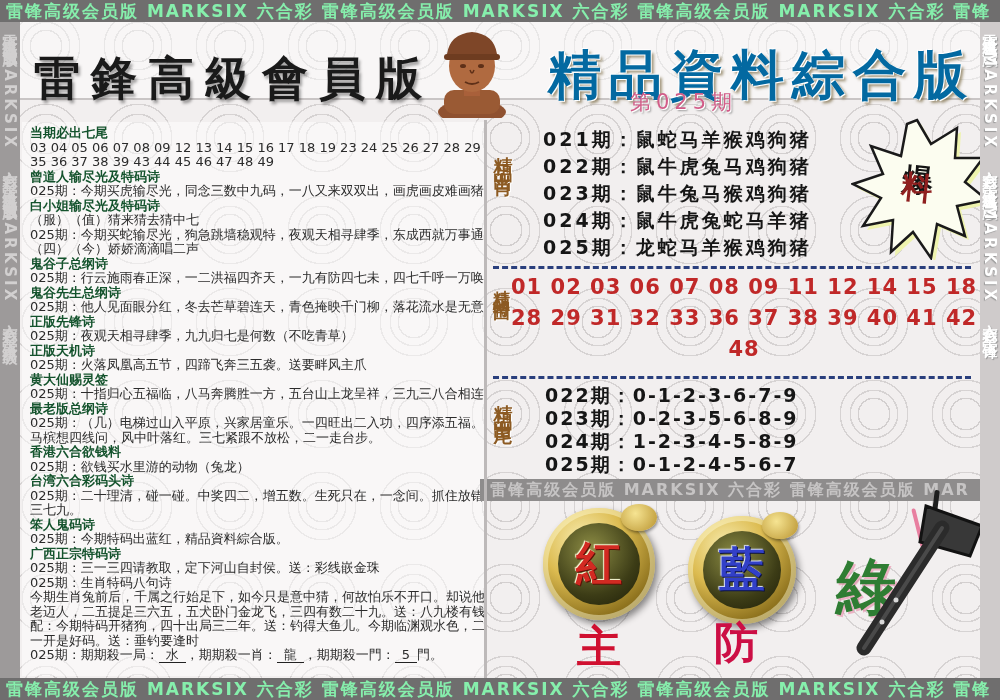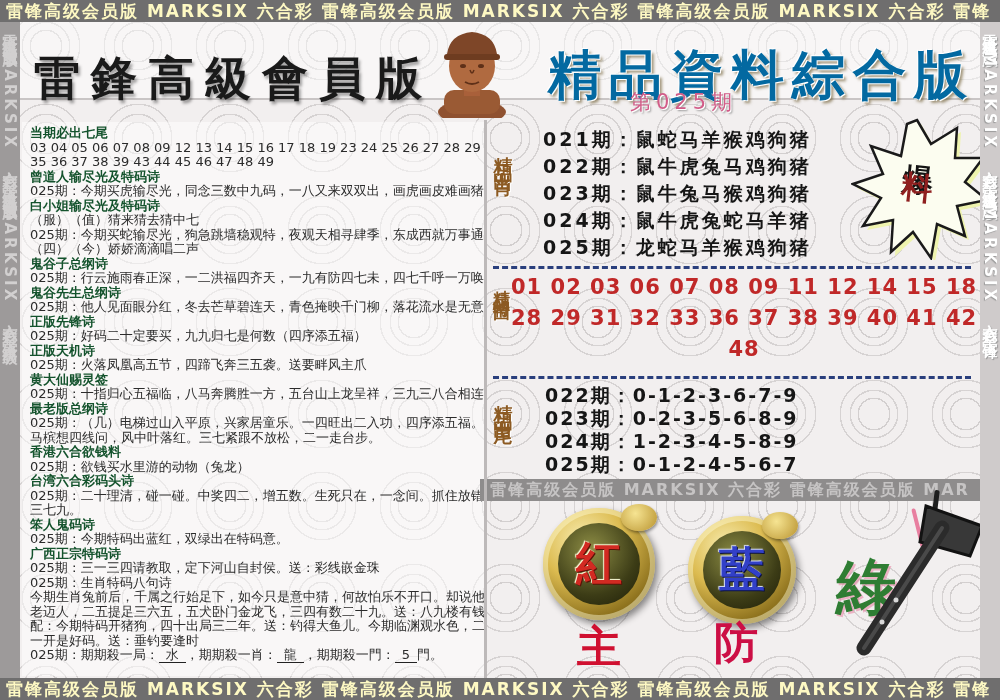--- a/index.html
+++ b/index.html
@@ -7,21 +7,21 @@
   .page{ position:relative; width:1000px; height:700px; overflow:hidden; background:#f2efef; }
   
   .page::before{
     content:""; position:absolute; inset:0; z-index:0;
     background-image:
       radial-gradient(circle, rgba(150,145,145,0) 0 15px, rgba(150,145,145,.35) 15px 16.5px,
         rgba(150,145,145,0) 16.5px 23px, rgba(150,145,145,.30) 23px 24.5px,
         rgba(150,145,145,0) 24.5px 33px, rgba(150,145,145,.30) 33px 34.5px, rgba(150,145,145,0) 34.5px);
     background-size:92px 92px;
   }
-  .band{ position:absolute; background:#6f6e6e; color:#fef9c3; font-weight:bold;
+  .band{ position:absolute; background:#6f6e6e; color:#86efac; font-weight:bold;
          font-size:17px; letter-spacing:2px; white-space:nowrap; overflow:hidden; z-index:6; }
   .band-top{ left:0; top:0; width:1000px; height:22px; line-height:22px; padding-left:6px; }
   .band-bottom{ left:0; top:678px; width:1000px; height:22px; line-height:22px; padding-left:6px; }
   .vband{ position:absolute; top:22px; height:656px; width:20px; z-index:6; overflow:hidden;
           writing-mode:vertical-rl; font-weight:bold; font-size:15px; letter-spacing:3px; line-height:20px; }
   .vband-left{ left:0; background:#9d9a9a; color:#d2d0d0; }
   .vband-right{ left:980px; background:#cfcbcb; color:#ffffff; text-shadow:1px 1px 1px #9a9a9a; }
   
   .header{ position:absolute; left:20px; top:22px; width:960px; height:78px; z-index:2;
            background:rgba(255,255,255,.45); border-bottom:2px solid #c9c5c5; }
@@ -127,35 +127,35 @@
     <div class="ln">025期：今期买虎输尽光，同念三数中九码，一八又来双双出，画虎画皮难画猪。</div>
     <div class="ln hd">白小姐输尽光及特码诗</div>
     <div class="ln">（服）（值）猜来猜去猜中七</div>
     <div class="ln">025期：今期买蛇输尽光，狗急跳墙稳观特，夜观天相寻肆季，东成西就万事通。</div>
     <div class="ln">（四）（今）娇娇滴滴唱二声</div>
     <div class="ln hd">鬼谷子总纲诗</div>
     <div class="ln">025期：行云施雨春正深，一二洪福四齐天，一九有防四七未，四七千呼一万唤</div>
     <div class="ln hd">鬼谷先生总纲诗</div>
     <div class="ln">025期：他人见面眼分红，冬去芒草碧连天，青色掩映千门柳，落花流水是无意</div>
     <div class="ln hd">正版先锋诗</div>
-    <div class="ln">025期：好码二十定要买，九九归七是何数（四序添五福）</div>
+    <div class="ln">025期：夜观天相寻肆季，九九归七是何数（不吃青草）</div>
     <div class="ln hd">正版天机诗</div>
     <div class="ln">025期：火落凤凰高五节，四蹄飞奔三五袭。送要畔风主爪</div>
     <div class="ln hd">黄大仙赐灵签</div>
     <div class="ln">025期：十指归心五福临，八马奔腾胜一方，五台山上龙呈祥，三九三八合相连</div>
     <div class="ln hd">最老版总纲诗</div>
     <div class="ln">025期：（几）电梯过山入平原，兴家居童乐。一四旺出二入功，四序添五福。六</div>
     <div class="ln">马槟想四线问，风中叶落红。三七紧跟不放松，二一走台步。</div>
     <div class="ln hd">香港六合欲钱料</div>
     <div class="ln">025期：欲钱买水里游的动物（兔龙）</div>
     <div class="ln hd">台湾六合彩码头诗</div>
     <div class="ln">025期：二十理清，碰一碰。中奖四二，增五数。生死只在，一念间。抓住放错，</div>
     <div class="ln">三七九。</div>
     <div class="ln hd">笨人鬼码诗</div>
-    <div class="ln">025期：今期特码出蓝红，双绿出在特码意。</div>
+    <div class="ln">025期：今期特码出蓝红，精品資料綜合版。</div>
     <div class="ln hd">广西正宗特码诗</div>
     <div class="ln">025期：三一三四请教取，定下河山自封侯。送：彩线嵌金珠</div>
     <div class="ln">025期：生肖特码八句诗</div>
     <div class="ln">今期生肖兔前后，千属之行始足下，如今只是意中猜，何故怕乐不开口。却说他是</div>
     <div class="ln">老迈人，二五提足三六五，五犬卧门金龙飞，三四有数二十九。送：八九楼有钱。</div>
     <div class="ln">配：今期特码开猪狗，四十出局三二年。送：钓得大鱼儿。今期临渊观水色，二五</div>
     <div class="ln">一开是好码。送：垂钓要逢时</div>
     <div class="ln">
       <span>025期：期期殺一局：</span><span class="ul">水</span><span>，期期殺一肖：</span><span class="ul">龍</span><span>，期期殺一門：</span><span class="ul">5</span><span>門。</span>
     </div>

